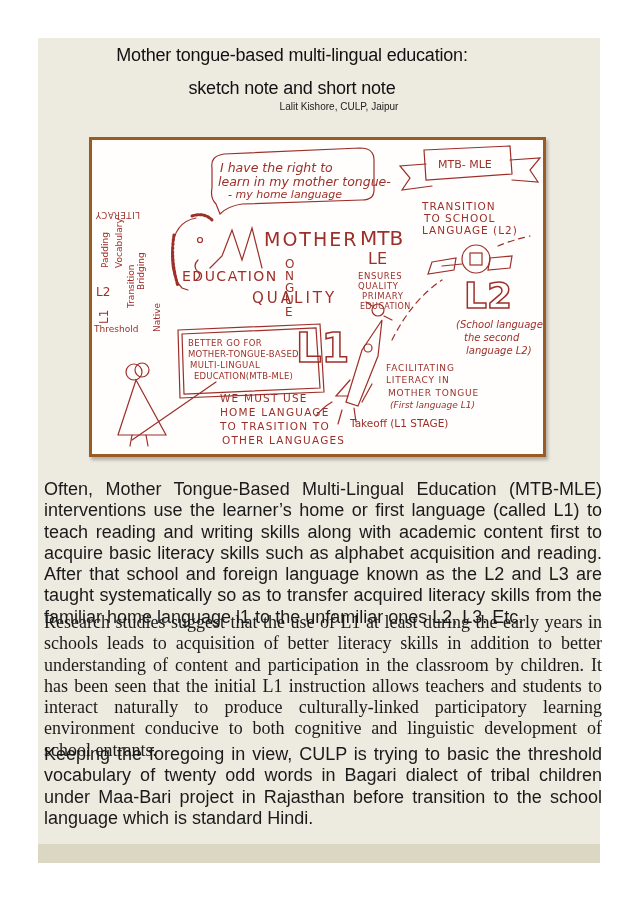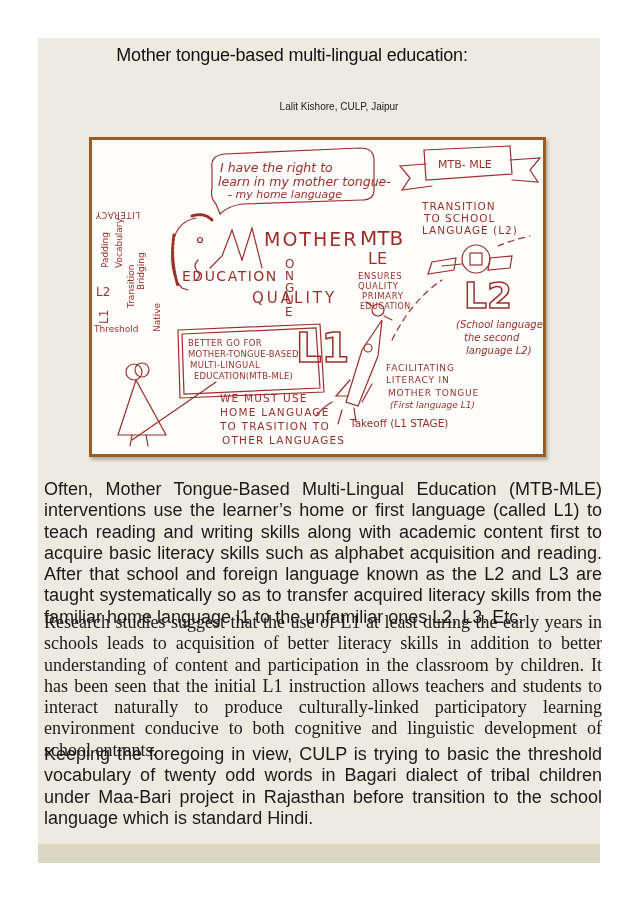--- a/index.html
+++ b/index.html
@@ -17,20 +17,21 @@
   .p1 { top:441px; }
   .p2 { top:574px;font-family:Liberation Serif, serif; }
   .p3 { top:706px; }
   .body-text p { margin:0; }
 </style>
 </head>
 <body>
 
 <div class="page">
   <div class="title t1">Mother tongue-based multi-lingual education:</div>
+  <div class="title t2">sketch note and short note</div>
   <div class="author">Lalit Kishore, CULP, Jaipur</div>
 
   <div class="sketch">
     <svg width="451" height="314" viewBox="0 0 451 314">
       <g fill="none" stroke="#9d2f2a" stroke-width="1.2" stroke-linecap="round">
 
         <path d="M120 28 Q118 16 132 14 L268 8 Q282 8 282 20 L282 50 Q282 60 270 60 L150 64 Q136 66 128 74 L124 64 Q118 58 120 48 Z"></path>
 
         <path d="M332 10 L418 6 L420 34 L334 40 Z"></path>
         <path d="M334 24 L308 26 L318 38 L310 50 L340 46"></path>

